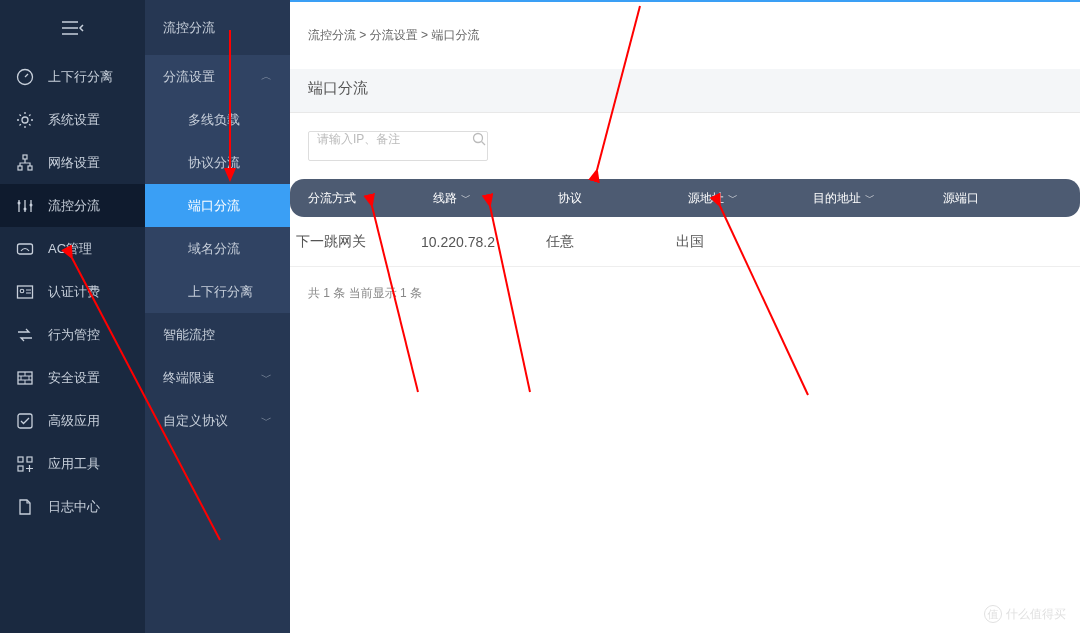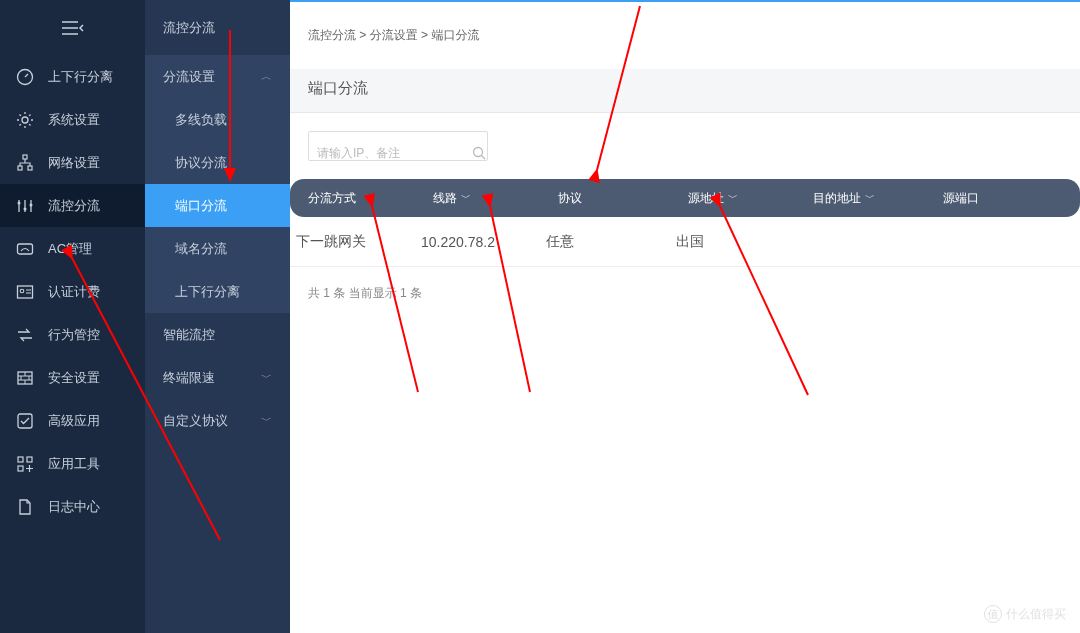--- a/index.html
+++ b/index.html
@@ -61,21 +61,21 @@
   align-items: center;
   justify-content: space-between;
   padding: 0 18px;
   cursor: pointer;
   background: #304363;
 }
 .sidebar-sub .sub-item {
   height: 43px;
   display: flex;
   align-items: center;
-  padding-left: 30px;
+  padding-left: 43px;
   cursor: pointer;
   background: #304363;
 }
 .sidebar-sub .sub-item.active {
   background: #3a9ff5;
   color: #fff;
 }
 .sidebar-sub .plain {
   height: 43px;
   display: flex;
@@ -100,21 +100,21 @@
   background: #f4f6f8;
   border-bottom: 1px solid #e8e8e8;
 }
 .search-row { padding: 18px; }
 .search-box {
   width: 180px;
   height: 30px;
   border: 1px solid #ddd;
   border-radius: 2px;
   display: flex;
-  align-items: flex-end;
+  align-items: flex-start;
   padding: 0 8px;
 }
 .search-box input {
   flex: 1;
   border: none;
   outline: none;
   font-size: 12px;
   color: #333;
 }
 .search-box input::placeholder { color: #bbb; }

